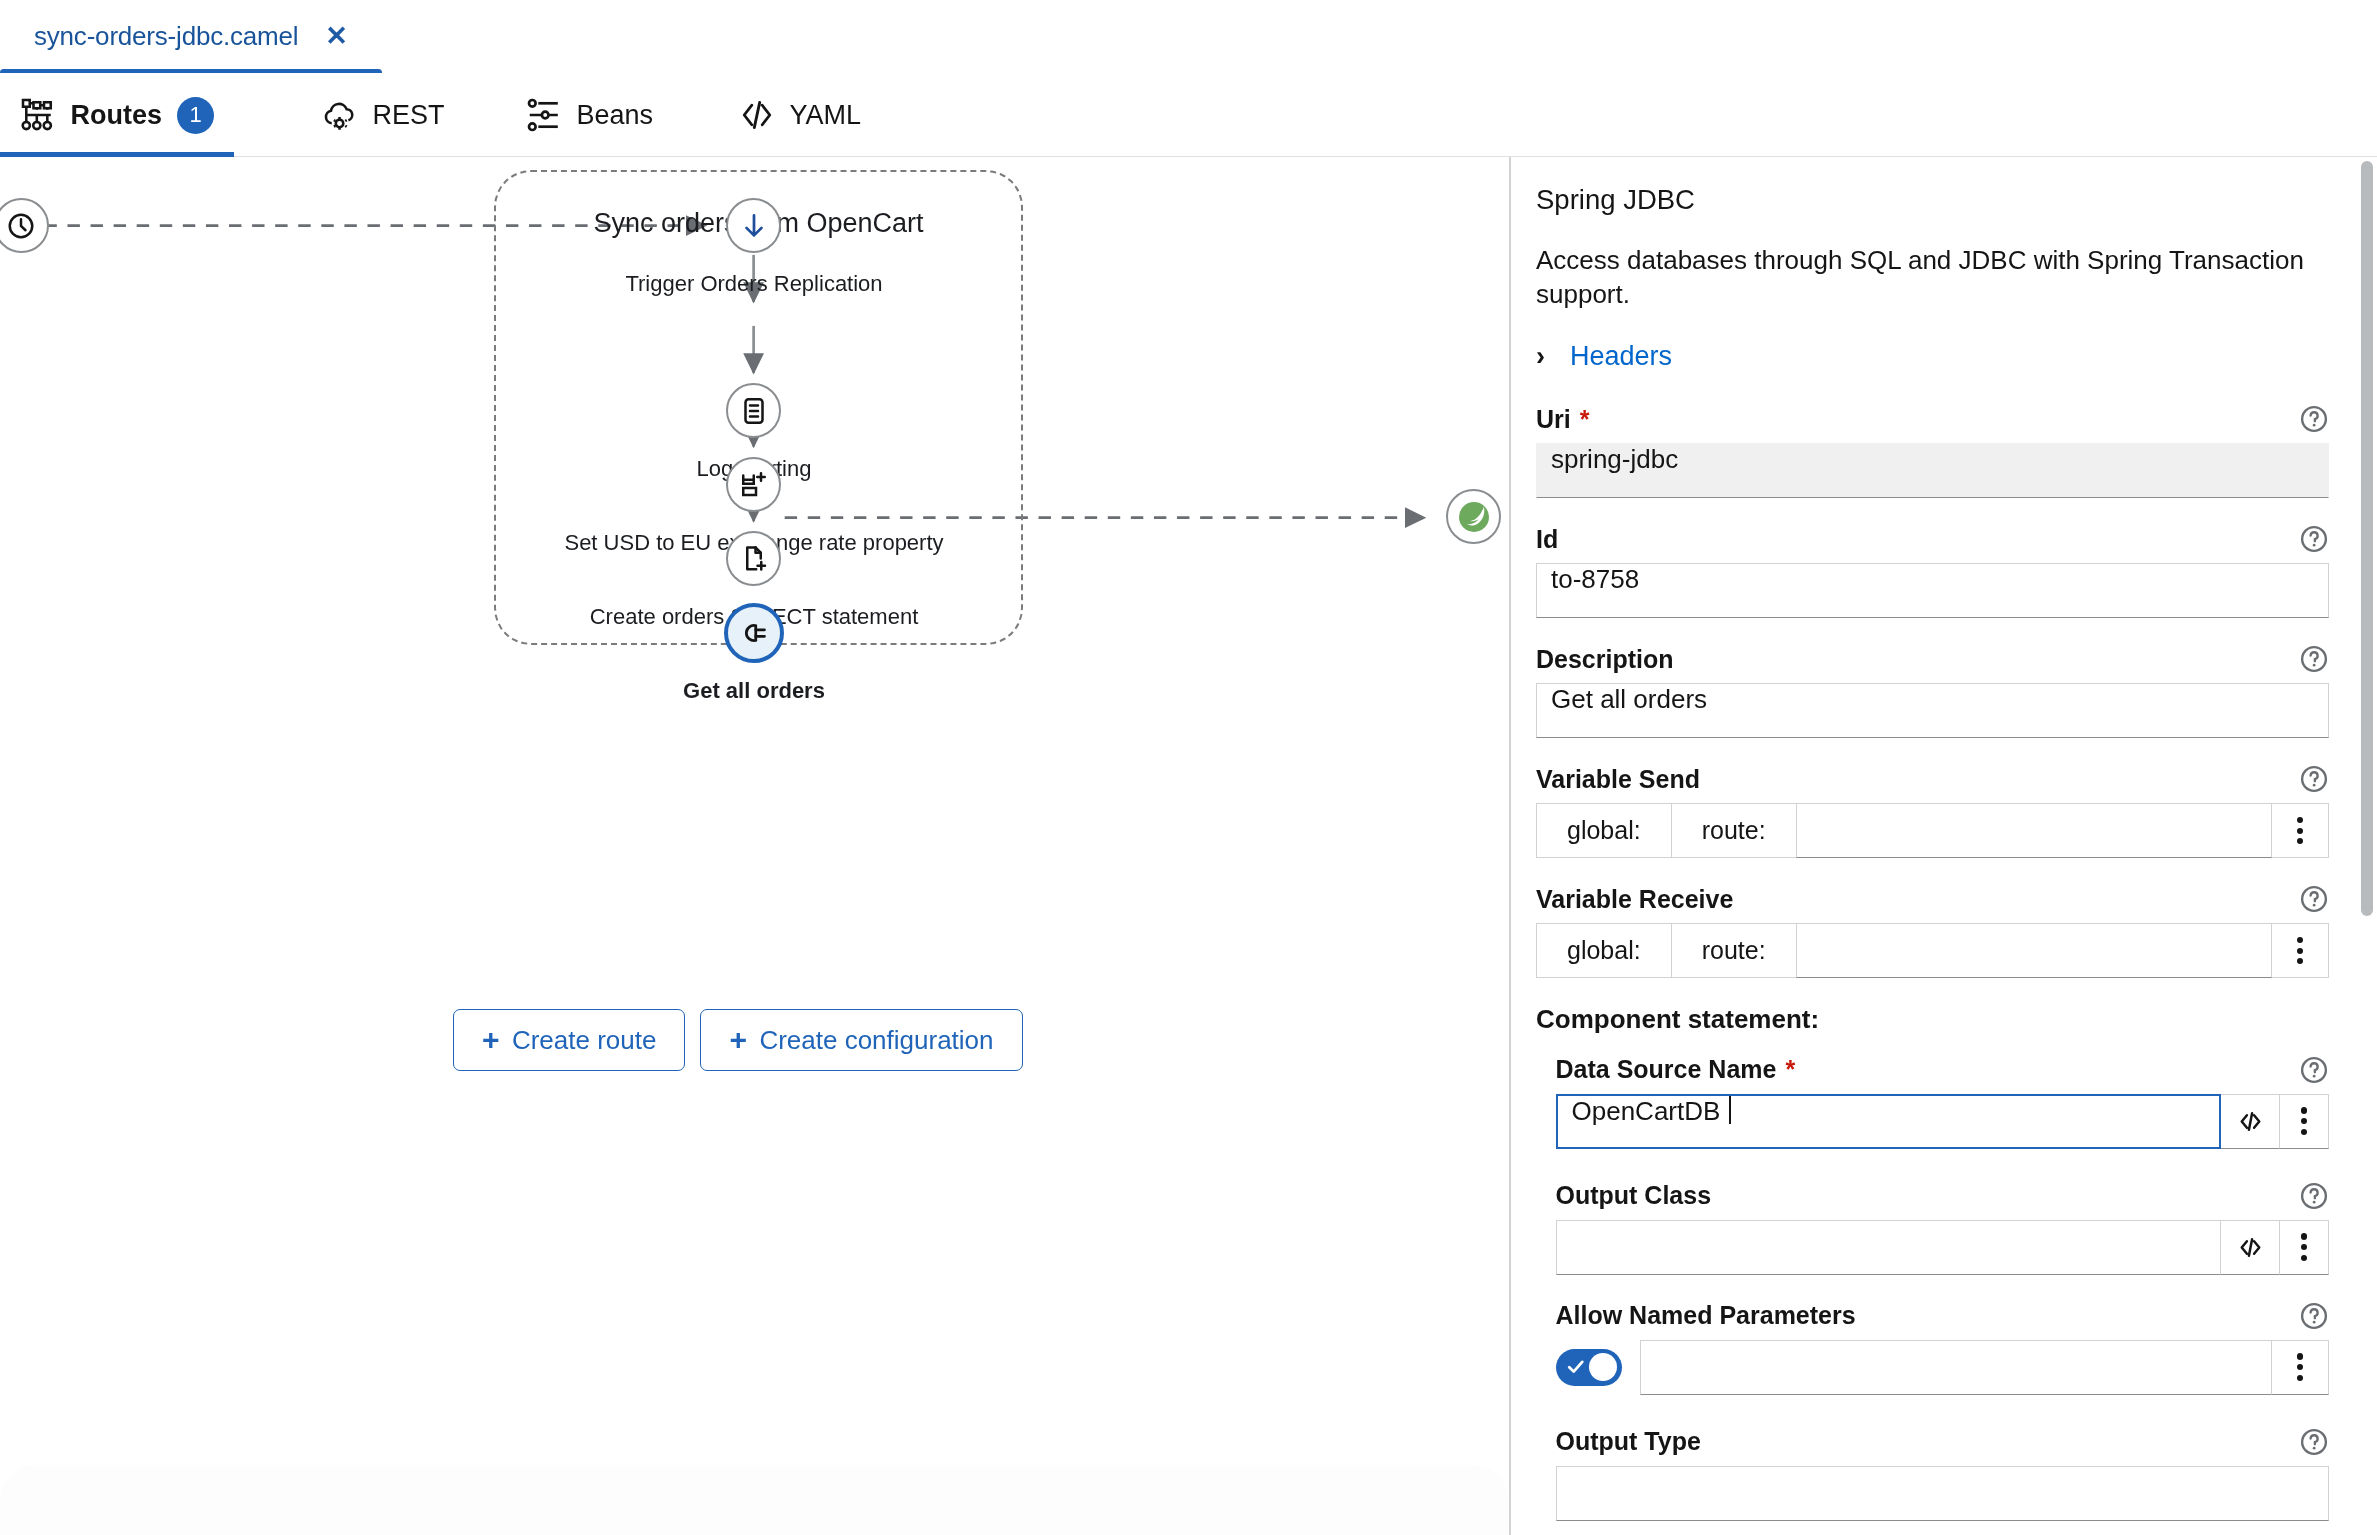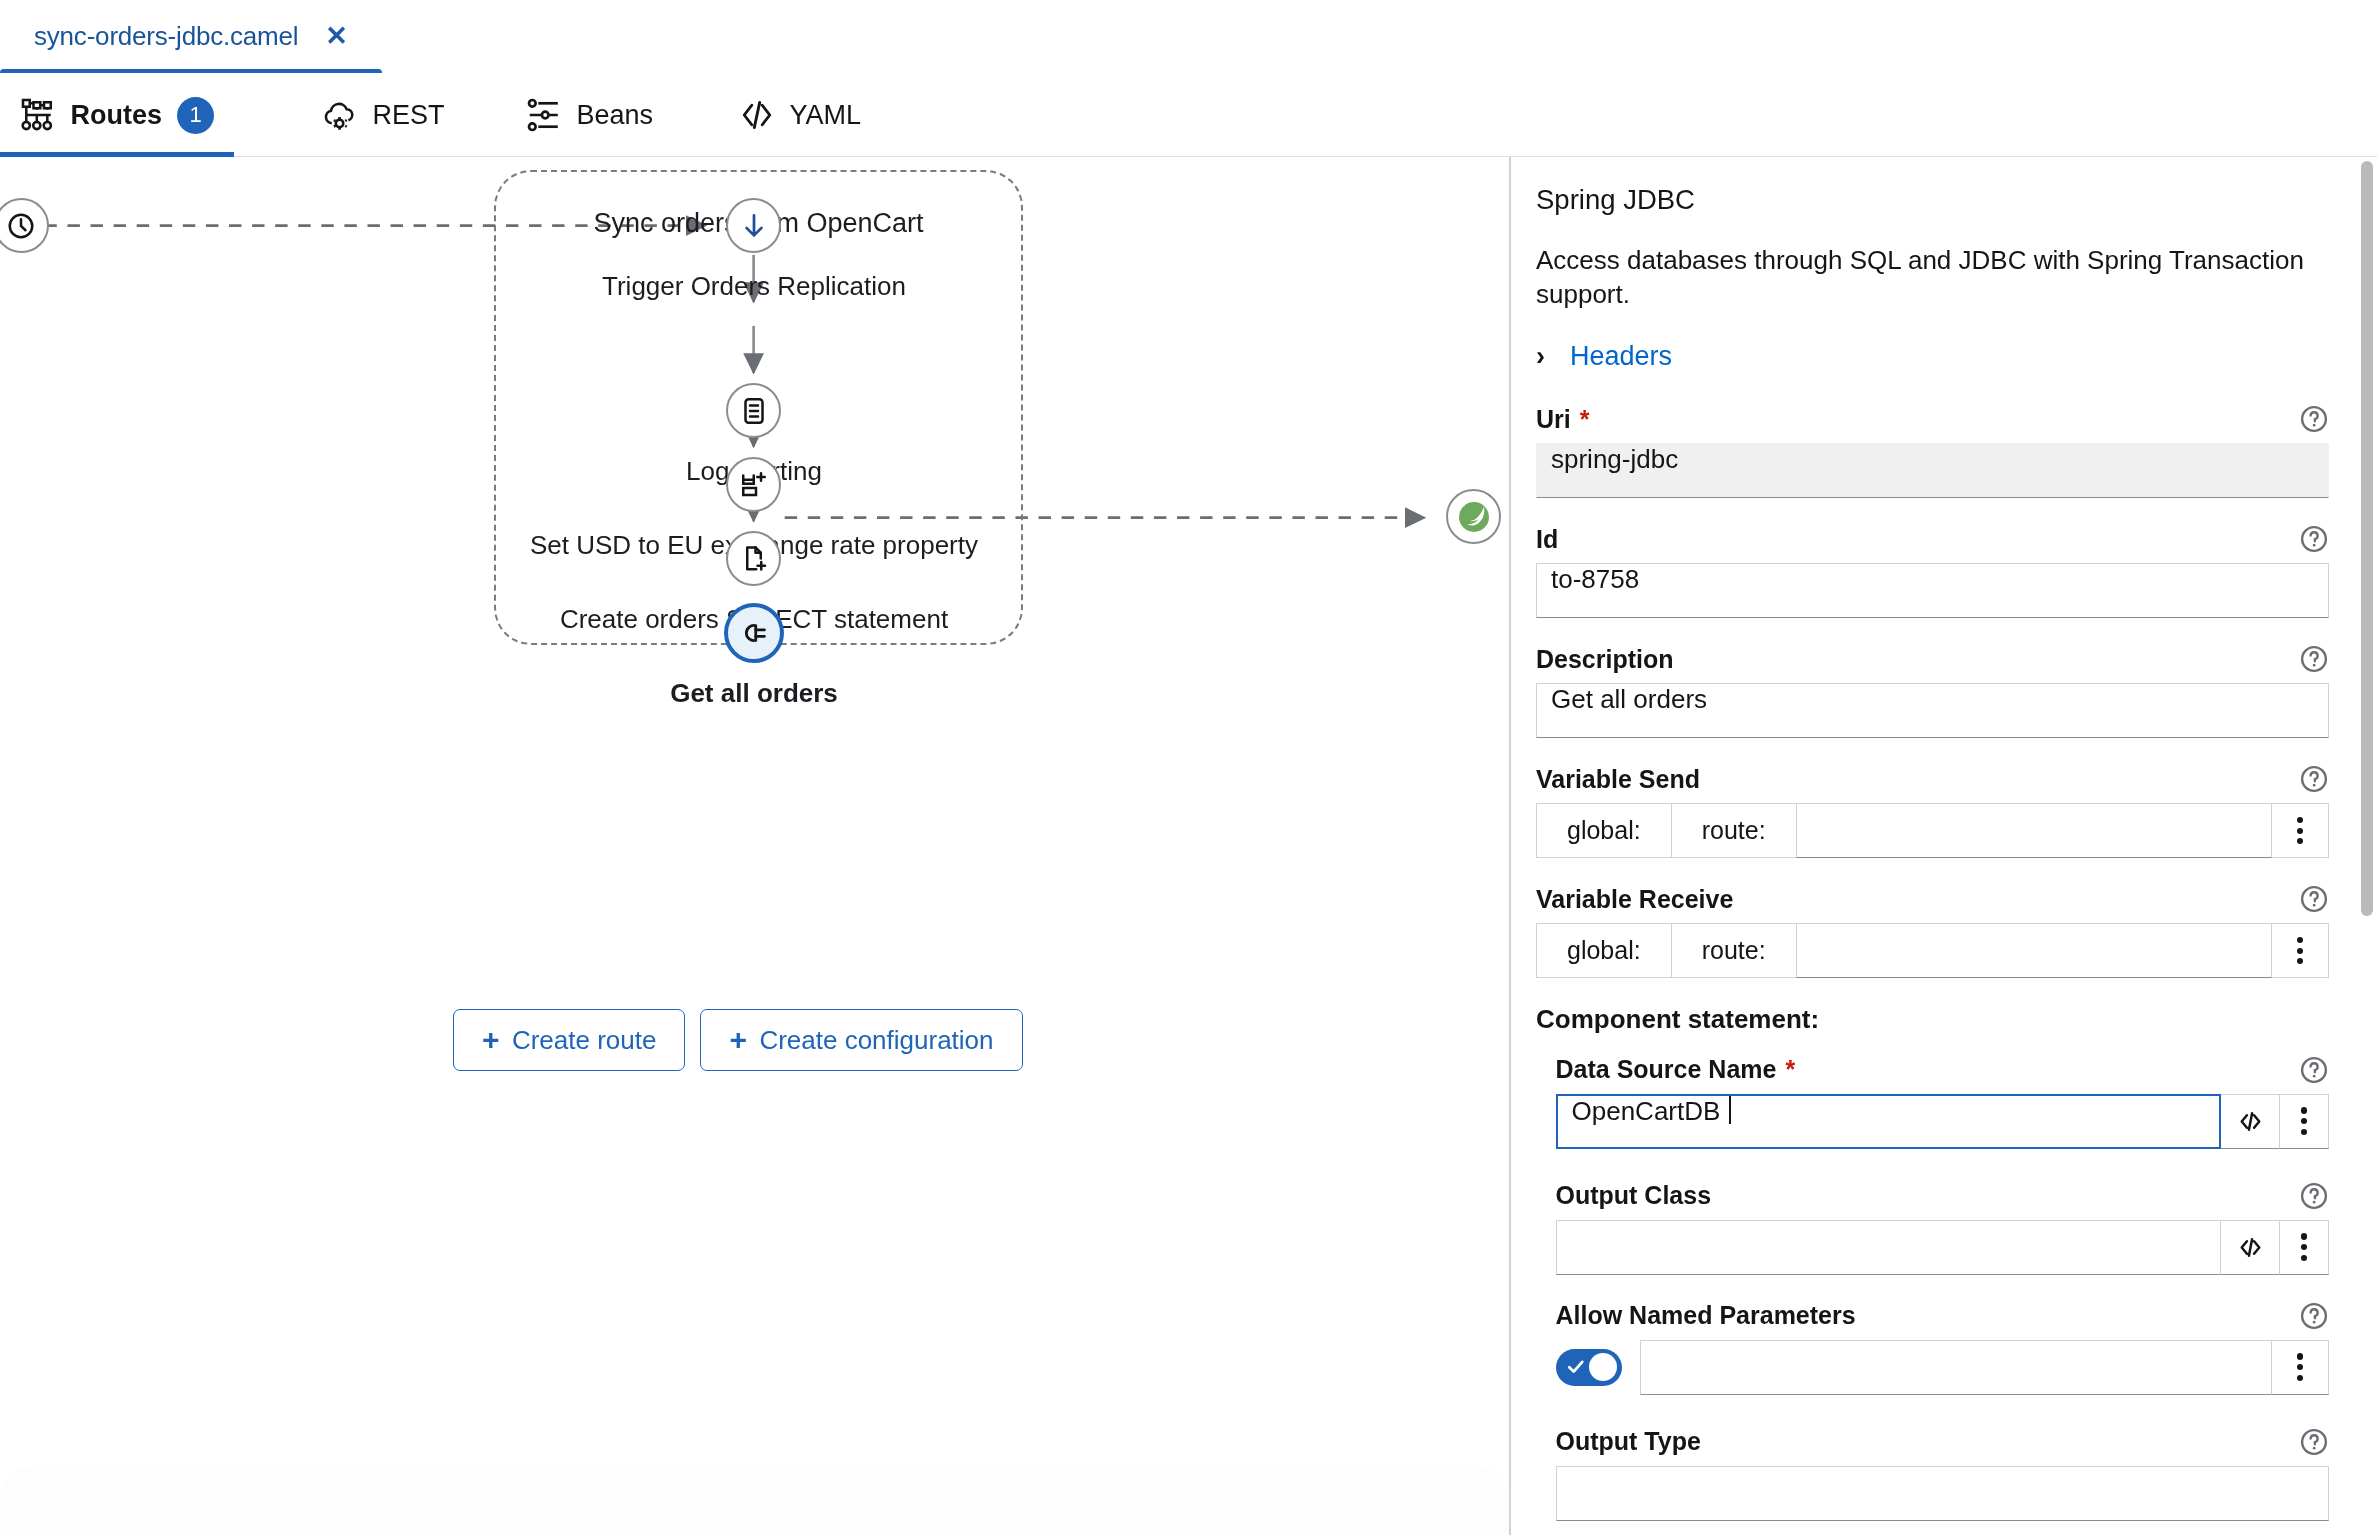--- a/index.html
+++ b/index.html
@@ -109,21 +109,21 @@
     cursor: pointer;
   }
   .node.selected {
     border: 4.4px solid #1f64b8;
     background: #e7f1fa;
   }
   .node svg { display: block; }
   .node-label {
     position: absolute;
     text-align: center;
-    font-size: 26px;
+    font-size: 22px;
     color: #1b1d21;
     white-space: nowrap;
     transform: translateX(-50%);
   }
   .node-label.bold { font-weight: 700; }
 
   .btn-row {
     position: absolute;
     left: 453px; top: 852px;
     display: flex; gap: 15px;

